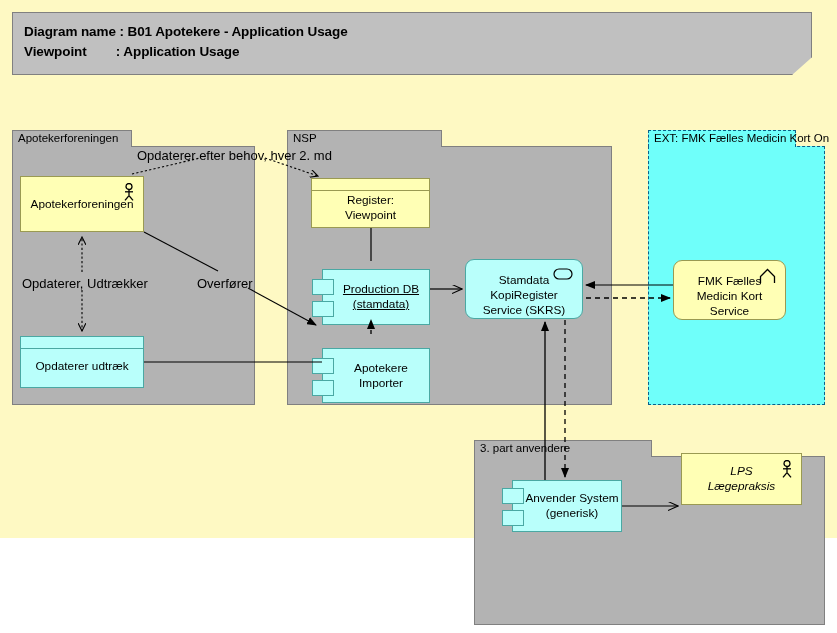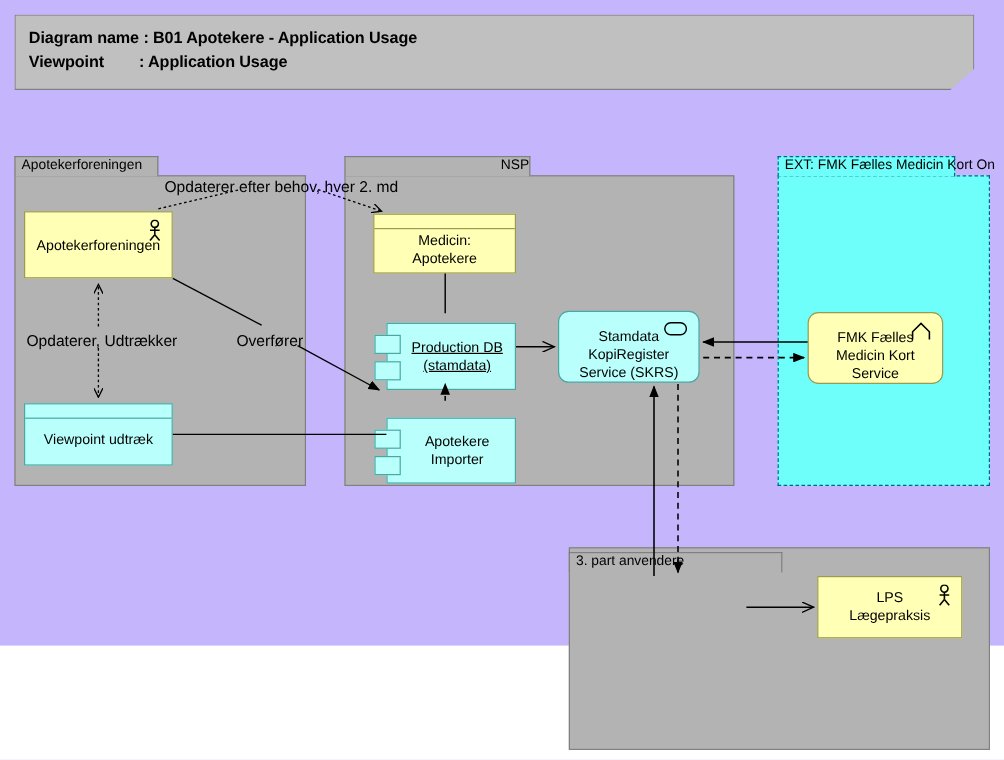--- a/index.html
+++ b/index.html
@@ -13,21 +13,21 @@
     position: relative;
     font-family: "Liberation Sans", sans-serif;
     overflow: hidden;
   }
 
   #canvas {
     position: absolute;
     left: 0; top: 0;
     width: 837px;
     height: 538px;
-    background: #c4b5fd;
+    background: #fef9c3;
   }
 
   
   #header-note {
     position: absolute;
     left: 12px;
     top: 12px;
     width: 800px;
     height: 63px;
     background: #c0c0c0;
@@ -172,56 +172,56 @@
   <div id="header-note">
     <div class="hline l1">Diagram name : B01 Apotekere - Application Usage</div>
     <div class="hline l2">Viewpoint        : Application Usage</div>
   </div>
 
   <div class="group" id="grp-apo" style="left:12px; top:130px; width:243px; height:275px;">
     <div class="grp-tab" style="width:120px;">Apotekerforeningen</div>
     <div class="grp-body"></div>
   </div>
 
-  <div class="group" id="grp-nsp" style="left:287px; top:130px; width:325px; height:275px;text-align:right;">
+  <div class="group" id="grp-nsp" style="left:287px; top:130px; width:325px; height:275px;">
     <div class="grp-tab" style="width:155px;">NSP</div>
     <div class="grp-body"></div>
   </div>
 
   <div class="group ext" id="grp-ext" style="left:648px; top:130px; width:177px; height:275px;">
     <div class="grp-tab" style="width:148px;">EXT: FMK Fælles Medicin Kort On</div>
     <div class="grp-body"></div>
   </div>
 
   <div class="group" id="grp-3p" style="left:474px; top:440px; width:351px; height:185px;">
-    <div class="grp-tab" style="width:178px;margin-top:20px;">3. part anvendere</div>
+    <div class="grp-tab" style="width:178px;">3. part anvendere</div>
     <div class="grp-body"></div>
   </div>
 
   <div class="node yellow" style="left:20px; top:176px; width:124px; height:56px;">
     <span class="lbl">Apotekerforeningen</span>
     <span class="icon actor">
       <svg viewBox="0 0 14 18" width="14" height="18">
         <circle cx="7" cy="3.5" r="3" fill="none" stroke="#000" stroke-width="1.3"></circle>
         <line x1="7" y1="6.6" x2="7" y2="12.6" stroke="#000" stroke-width="1.3"></line>
         <line x1="3" y1="8.8" x2="11" y2="8.8" stroke="#000" stroke-width="1.3"></line>
         <line x1="7" y1="12.6" x2="3" y2="17.4" stroke="#000" stroke-width="1.3"></line>
         <line x1="7" y1="12.6" x2="11" y2="17.4" stroke="#000" stroke-width="1.3"></line>
       </svg>
     </span>
   </div>
 
   <div class="node cyan dataobj" style="left:20px; top:336px; width:124px; height:52px;">
     <span class="band"></span>
-    <span class="lbl">Viewpoint udtræk</span>
+    <span class="lbl">Opdaterer udtræk</span>
   </div>
 
   <div class="node yellow dataobj" style="left:311px; top:178px; width:119px; height:50px;">
     <span class="band"></span>
-    <span class="lbl">Medicin: Apotekere</span>
+    <span class="lbl">Register: Viewpoint</span>
   </div>
 
   <div class="node cyan" style="left:322px; top:269px; width:108px; height:56px;text-decoration:underline;">
     <span class="comp-tab" style="top:9px;"></span>
     <span class="comp-tab" style="top:31px;"></span>
     <span class="lbl" style="padding:0 4px 0 14px;">Production DB<br>(stamdata)</span>
   </div>
 
   <div class="node cyan" style="left:322px; top:348px; width:108px; height:55px;">
     <span class="comp-tab" style="top:9px;"></span>
@@ -240,22 +240,27 @@
 
   <div class="node yellow rounded" style="left:673px; top:260px; width:113px; height:60px;">
     <span class="lbl" style="padding:0 6px;margin-top:12px;">FMK Fælles<br>Medicin Kort<br>Service</span>
     <span class="icon chev">
       <svg viewBox="0 0 17 16" width="17" height="16">
         <path d="M1.5 15 L1.5 8.5 L8.5 1.5 L15.5 8.5 L15.5 15" fill="none" stroke="#000" stroke-width="1.3" stroke-linejoin="miter"></path>
       </svg>
     </span>
   </div>
 
-
-  <div class="node yellow" style="left:681px; top:480px; width:121px; height:52px;">
+  <div class="node cyan" style="left:512px; top:480px; width:110px; height:52px;">
+    <span class="comp-tab" style="top:7px;"></span>
+    <span class="comp-tab" style="top:29px;"></span>
+    <span class="lbl" style="padding:0 2px 0 12px;">Anvender System<br>(generisk)</span>
+  </div>
+
+  <div class="node yellow" style="left:681px; top:453px; width:121px; height:52px;font-style:italic;">
     <span class="lbl">LPS<br>Lægepraksis</span>
     <span class="icon actor">
       <svg viewBox="0 0 14 18" width="14" height="18">
         <circle cx="7" cy="3.5" r="3" fill="none" stroke="#000" stroke-width="1.3"></circle>
         <line x1="7" y1="6.6" x2="7" y2="12.6" stroke="#000" stroke-width="1.3"></line>
         <line x1="3" y1="8.8" x2="11" y2="8.8" stroke="#000" stroke-width="1.3"></line>
         <line x1="7" y1="12.6" x2="3" y2="17.4" stroke="#000" stroke-width="1.3"></line>
         <line x1="7" y1="12.6" x2="11" y2="17.4" stroke="#000" stroke-width="1.3"></line>
       </svg>
     </span>

